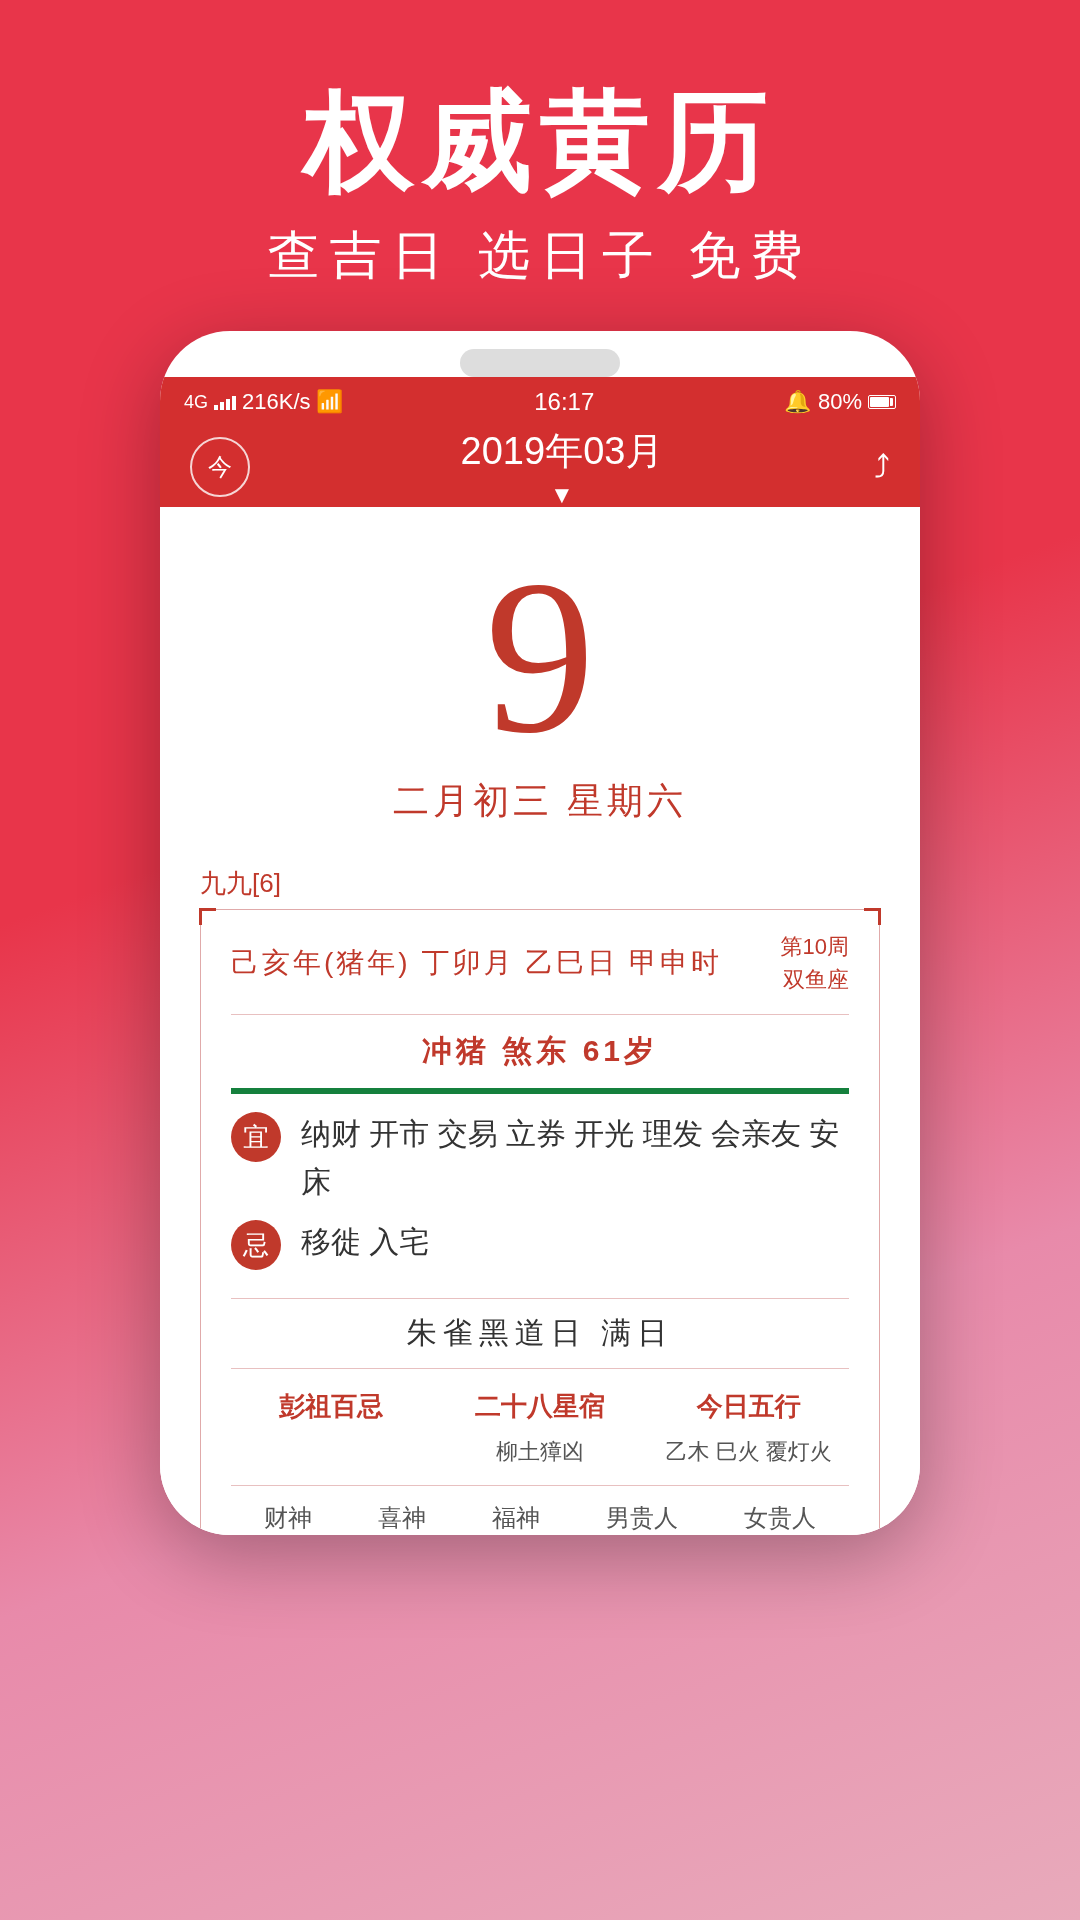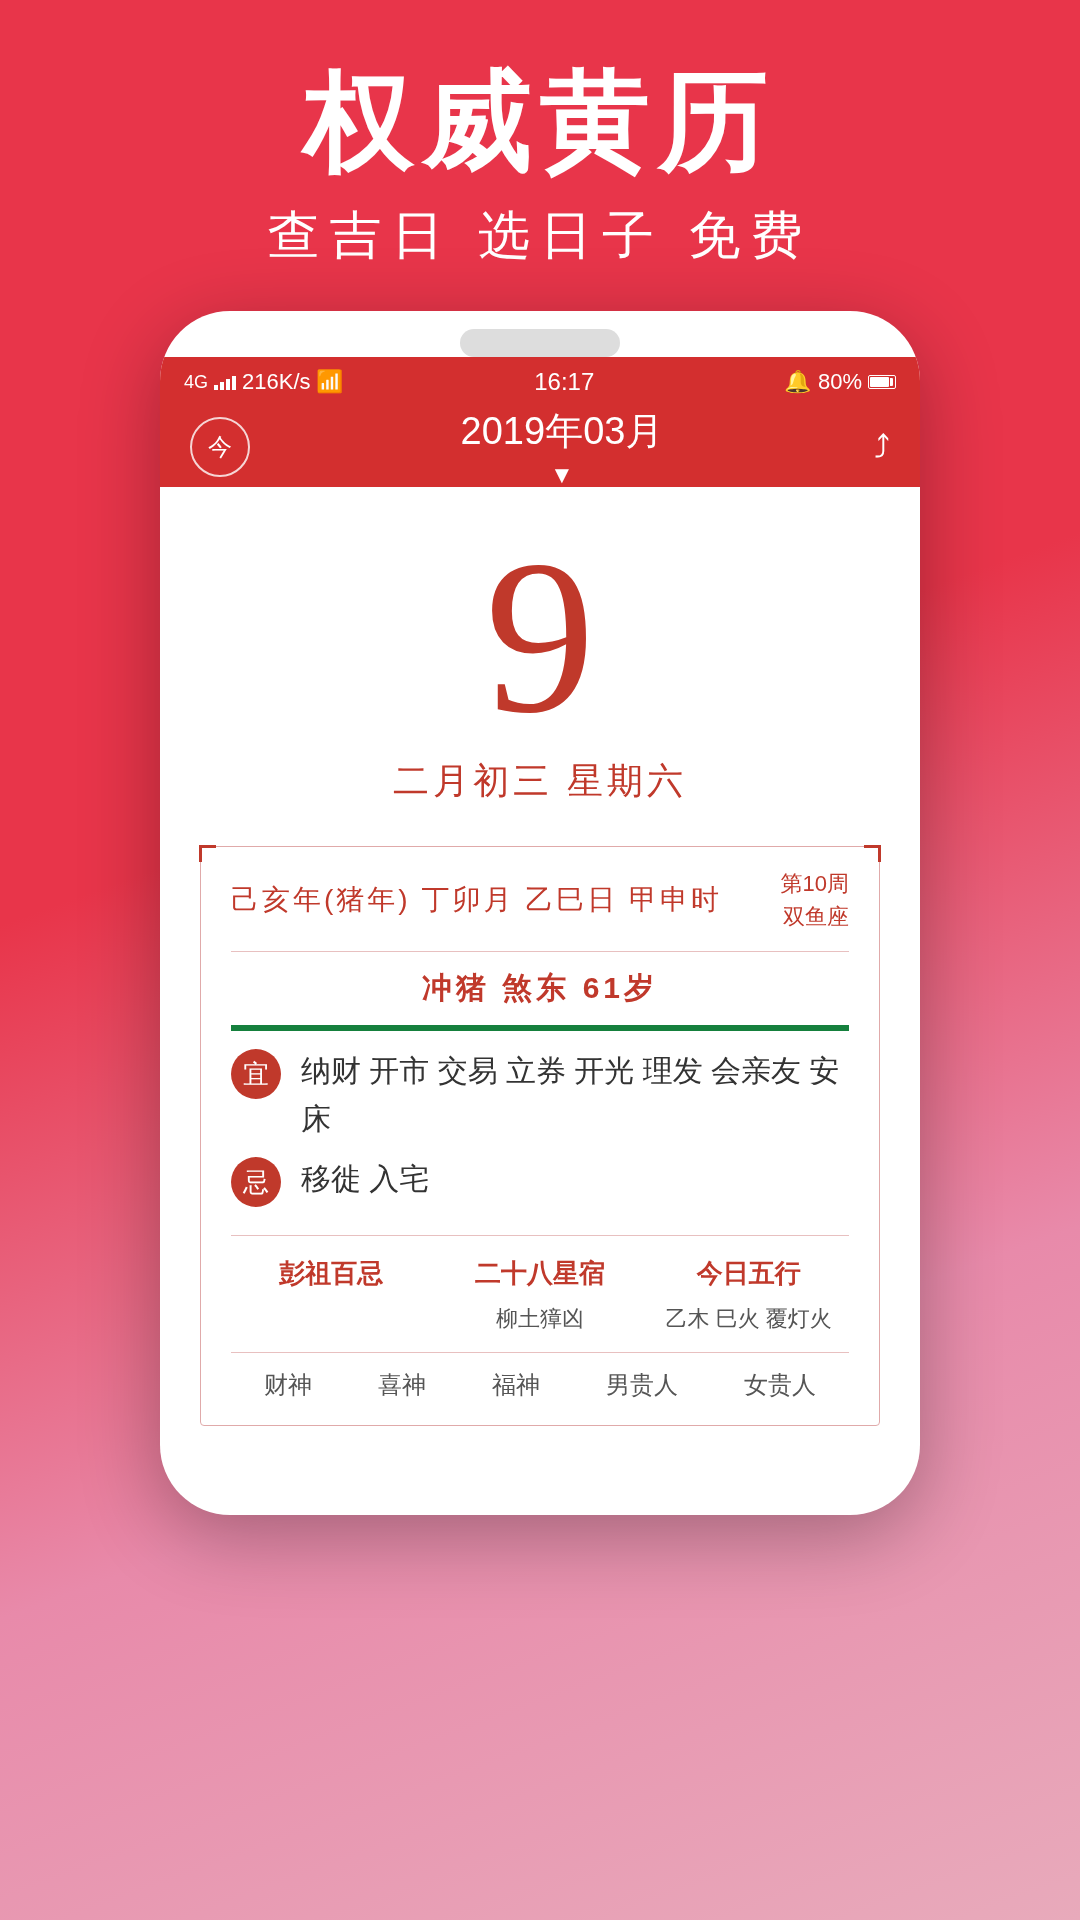--- a/index.html
+++ b/index.html
@@ -18,20 +18,21 @@
       text-align: center;
       padding-top: 60px;
       padding-bottom: 40px;
     }
     .app-title {
       font-size: 110px;
       font-weight: 700;
       color: white;
       letter-spacing: 8px;
       line-height: 1.1;
+      margin-top: 20px;
     }
     .app-subtitle {
       font-size: 52px;
       color: white;
       margin-top: 20px;
       letter-spacing: 10px;
       font-weight: 300;
     }
 
     
@@ -328,20 +329,21 @@
   </div>
 
   <div class="main-content">
 
     <div class="date-display">
       <div class="date-day">9</div>
       <div class="date-lunar">二月初三  星期六</div>
     </div>
 
     <div class="info-section">
+      <div class="section-label">九九[6]</div>
 
       <div class="info-box">
 
         <div class="ganzhi-row">
           <span class="ganzhi-main">己亥年(猪年) 丁卯月 乙巳日 甲申时</span>
           <span class="ganzhi-sub">
             <span>第10周</span><br>
             <span>双鱼座</span>
           </span>
         </div>
@@ -354,20 +356,23 @@
           <div class="yi-row">
             <div class="yi-badge">宜</div>
             <div class="yi-content">纳财 开市 交易 立券 开光 理发 会亲友 安床</div>
           </div>
           <div class="ji-row">
             <div class="ji-badge">忌</div>
             <div class="ji-content">移徙 入宅</div>
           </div>
         </div>
 
+        <div class="zhuri-row">
+          <span>朱雀黑道日  满日</span>
+        </div>
 
         <div class="bottom-grid">
           <div class="grid-item">
             <div class="grid-item-title">彭祖百忌</div>
           </div>
           <div class="grid-item">
             <div class="grid-item-title">二十八星宿</div>
             <div class="grid-item-desc">柳土獐凶</div>
           </div>
           <div class="grid-item">

